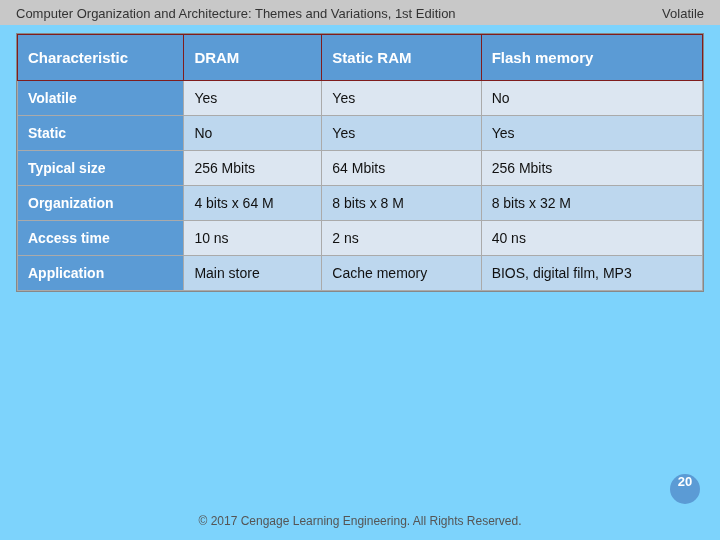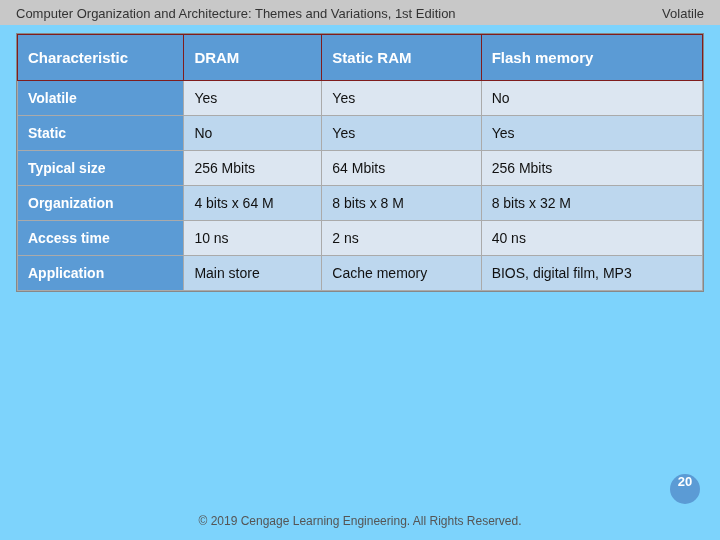--- a/index.html
+++ b/index.html
@@ -164,15 +164,15 @@
             <td>BIOS, digital film, MP3</td>
           </tr>
         </tbody>
     </table>
   </div>
 
   <div class="footer-badge">
     <span>20</span>
   </div>
 
-  <div class="footer-text">© 2019 Cengage Learning Engineering. All Rights Reserved.</div>
+  <div class="footer-text">© 2017 Cengage Learning Engineering. All Rights Reserved.</div>
 
 </div>
 
 </body></html>

